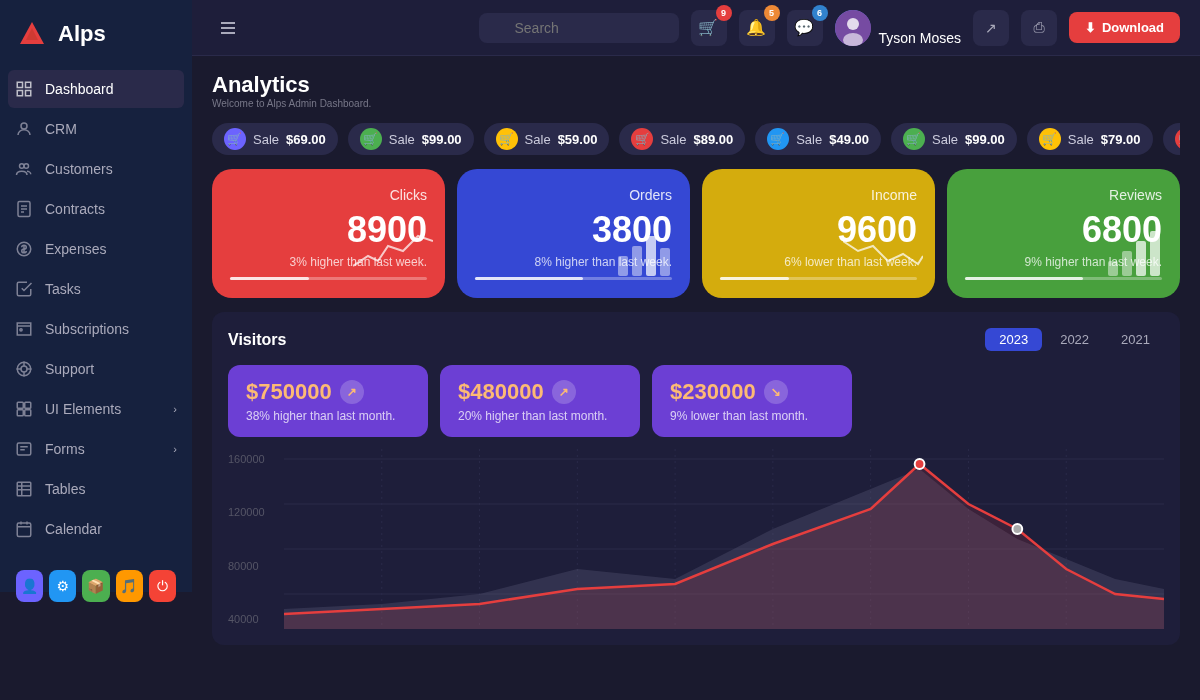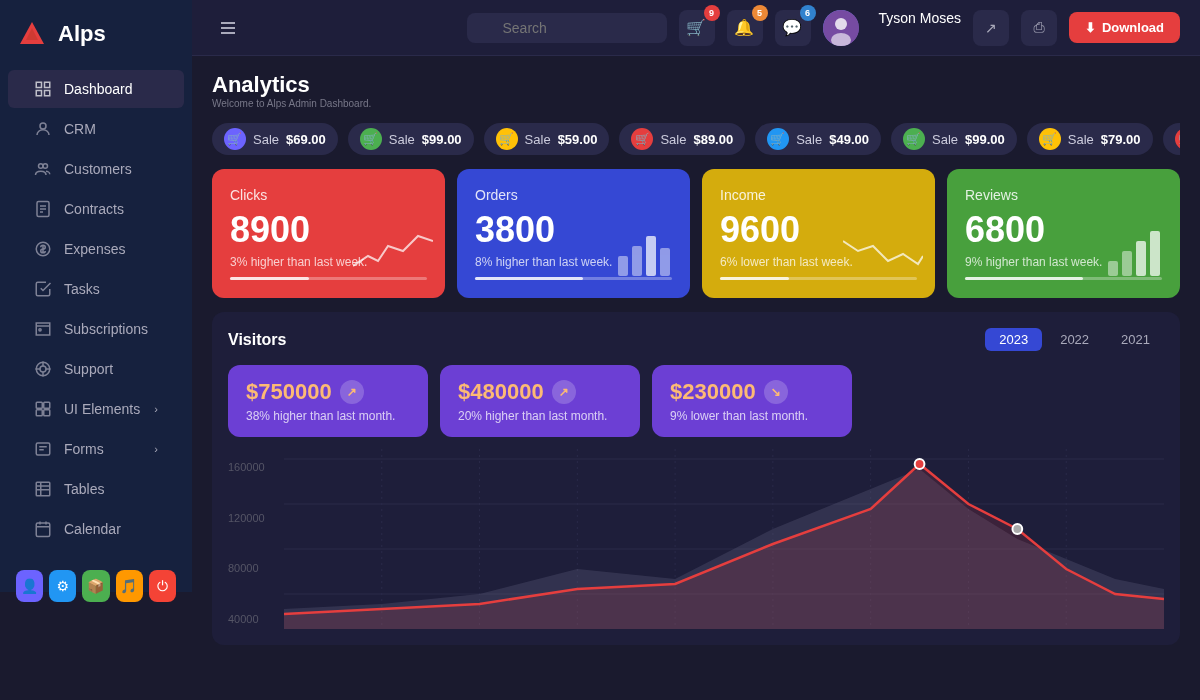--- a/index.html
+++ b/index.html
@@ -4,21 +4,21 @@
   <style>
     * { margin: 0; padding: 0; box-sizing: border-box; }
     body { font-family: 'Segoe UI', sans-serif; background: #1a1a2e; color: #fff; width: 1200px; height: 700px; overflow: hidden; display: flex; }
 
     
     .sidebar { width: 192px; min-width: 192px; background: #16213e; height: 592px; display: flex; flex-direction: column; }
     .sidebar-logo { display: flex; align-items: center; gap: 10px; padding: 18px 16px; }
     .logo-icon { width: 32px; height: 32px; }
     .logo-text { font-size: 22px; font-weight: 700; color: #fff; }
     .sidebar-nav { flex: 1; padding: 0 0 8px 0; }
-    .nav-item { display: flex; align-items: center; gap: 12px; padding: 10px 26px; cursor: pointer; color: #aab; font-size: 14px; border-radius: 6px; margin: 2px 8px; text-align: right; }
+    .nav-item { display: flex; align-items: center; gap: 12px; padding: 10px 7px; cursor: pointer; color: #aab; font-size: 14px; border-radius: 6px; margin: 2px 8px; text-align: right; }
     .nav-item.active { background: #2a2a4a; color: #fff; }
     .nav-icon { width: 18px; height: 18px; opacity: 0.7; }
     .nav-label { font-size: 14px; }
     .nav-arrow { margin-left: auto; font-size: 11px; }
     .sidebar-footer { display: flex; gap: 6px; padding: 12px 16px; }
     .footer-btn { width: 32px; height: 32px; border-radius: 8px; display: flex; align-items: center; justify-content: center; cursor: pointer; font-size: 14px; border: none; color: #fff; }
 
     
     .main { flex: 1; display: flex; flex-direction: column; height: 700px; overflow: hidden; }
 
@@ -27,38 +27,38 @@
     .hamburger { width: 32px; height: 32px; display: flex; align-items: center; justify-content: center; cursor: pointer; color: #aab; font-size: 18px; }
     .header-spacer { flex: 1; }
     .search-box { background: #2a2a4a; border: none; border-radius: 8px; padding: 7px 14px 7px 36px; color: #aab; font-size: 14px; width: 200px; outline: none; position: relative; }
     .search-wrap { position: relative; }
     .search-icon-pos { position: absolute; left: 10px; top: 50%; transform: translateY(-50%); color: #aab; font-size: 13px; }
     .header-icon-btn { position: relative; width: 36px; height: 36px; background: #2a2a4a; border-radius: 8px; display: flex; align-items: center; justify-content: center; cursor: pointer; font-size: 16px; color: #aab; }
     .badge { position: absolute; top: -5px; right: -5px; border-radius: 50%; width: 16px; height: 16px; font-size: 9px; display: flex; align-items: center; justify-content: center; font-weight: 700; color: #fff; }
     .badge-red { background: #e53e3e; }
     .badge-orange { background: #ed8936; }
     .badge-blue { background: #3182ce; }
-    .avatar-wrap { display: flex; align-items: flex-start; gap: 20px; cursor: pointer; }
+    .avatar-wrap { display: flex; align-items: flex-end; gap: 8px; cursor: pointer; }
     .avatar { width: 36px; height: 36px; border-radius: 50%; background: linear-gradient(135deg, #667eea, #764ba2); overflow: hidden; display: flex; align-items: center; justify-content: center; font-size: 14px; font-weight: 600; }
     .avatar-name { font-size: 14px; color: #fff; }
     .share-btn, .print-btn { width: 36px; height: 36px; background: #2a2a4a; border-radius: 8px; display: flex; align-items: center; justify-content: center; cursor: pointer; color: #aab; font-size: 14px; }
     .download-btn { background: #e53e3e; color: #fff; border: none; border-radius: 8px; padding: 8px 16px; font-size: 13px; font-weight: 600; cursor: pointer; display: flex; align-items: center; gap: 6px; }
 
     
     .content { flex: 1; overflow-y: auto; padding: 16px 20px; background: #1a1a2e; }
     .page-title { font-size: 22px; font-weight: 700; color: #fff; }
     .page-subtitle { font-size: 10px; color: #778; margin-top: 0; margin-bottom: 14px; }
 
     
     .sales-ticker { display: flex; gap: 10px; overflow: hidden; margin-bottom: 14px; }
     .ticker-item { display: flex; align-items: center; gap: 7px; background: #2a2a4a; border-radius: 20px; padding: 5px 12px; white-space: nowrap; font-size: 13px; color: #ccd; }
 
     
     .stat-cards { display: grid; grid-template-columns: repeat(4, 1fr); gap: 12px; margin-bottom: 14px; }
-    .stat-card { border-radius: 12px; padding: 18px; position: relative; overflow: hidden; min-height: 120px; }
+    .stat-card { border-radius: 20px; padding: 18px; position: relative; overflow: hidden; min-height: 120px; text-align: right; }
     .stat-card-red { background: #e53e3e; }
     .stat-card-blue { background: #3548d4; }
     .stat-card-yellow { background: #d4ac0d; }
     .stat-card-green { background: #48a03d; }
     .stat-label { font-size: 14px; color: rgba(255,255,255,0.85); margin-bottom: 6px; }
     .stat-value { font-size: 36px; font-weight: 700; color: #fff; margin-bottom: 4px; }
     .stat-desc { font-size: 12px; color: rgba(255,255,255,0.75); margin-bottom: 8px; }
     .stat-bar { height: 3px; background: rgba(255,255,255,0.3); border-radius: 2px; margin-top: 8px; }
     .stat-bar-fill { height: 3px; background: rgba(255,255,255,0.8); border-radius: 2px; }
     .stat-chart { position: absolute; right: 12px; bottom: 18px; opacity: 0.9; }
@@ -391,21 +391,21 @@
         <div class="visitor-card">
           <div class="visitor-amount">
             <span>$230000</span>
             <span class="arrow-icon">↘</span>
           </div>
           <div class="visitor-desc">9% lower than last month.</div>
         </div>
       </div>
 
       <div style="position:relative; height:180px;">
-        <div style="position:absolute; left:0; top:8px; bottom:0; display:flex; flex-direction:column; justify-content:space-between; padding:4px 0;">
+        <div style="position:absolute; left:0; top:0; bottom:0; display:flex; flex-direction:column; justify-content:space-between; padding:4px 0;">
           <span style="font-size:11px;color:#556;">160000</span>
           <span style="font-size:11px;color:#556;">120000</span>
           <span style="font-size:11px;color:#556;">80000</span>
           <span style="font-size:11px;color:#556;">40000</span>
         </div>
         <div style="position:absolute; left:56px; right:0; top:0; bottom:0;">
           <svg width="100%" height="100%" viewBox="0 0 900 180" preserveAspectRatio="none">
 
             <line x1="0" y1="10" x2="900" y2="10" stroke="#2a2a4a" stroke-width="1"></line>
             <line x1="0" y1="55" x2="900" y2="55" stroke="#2a2a4a" stroke-width="1"></line>

